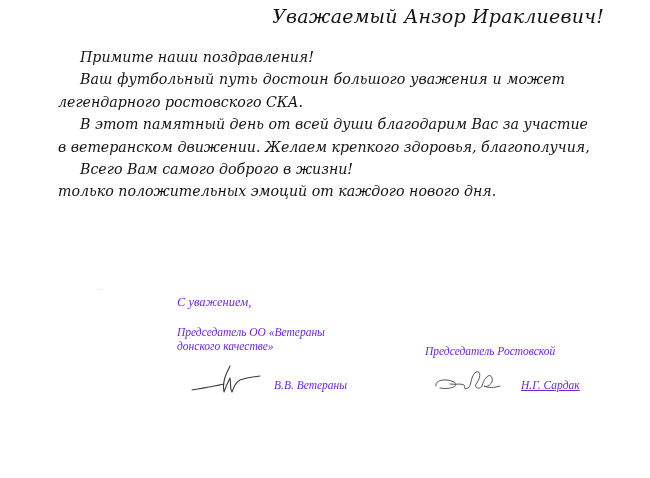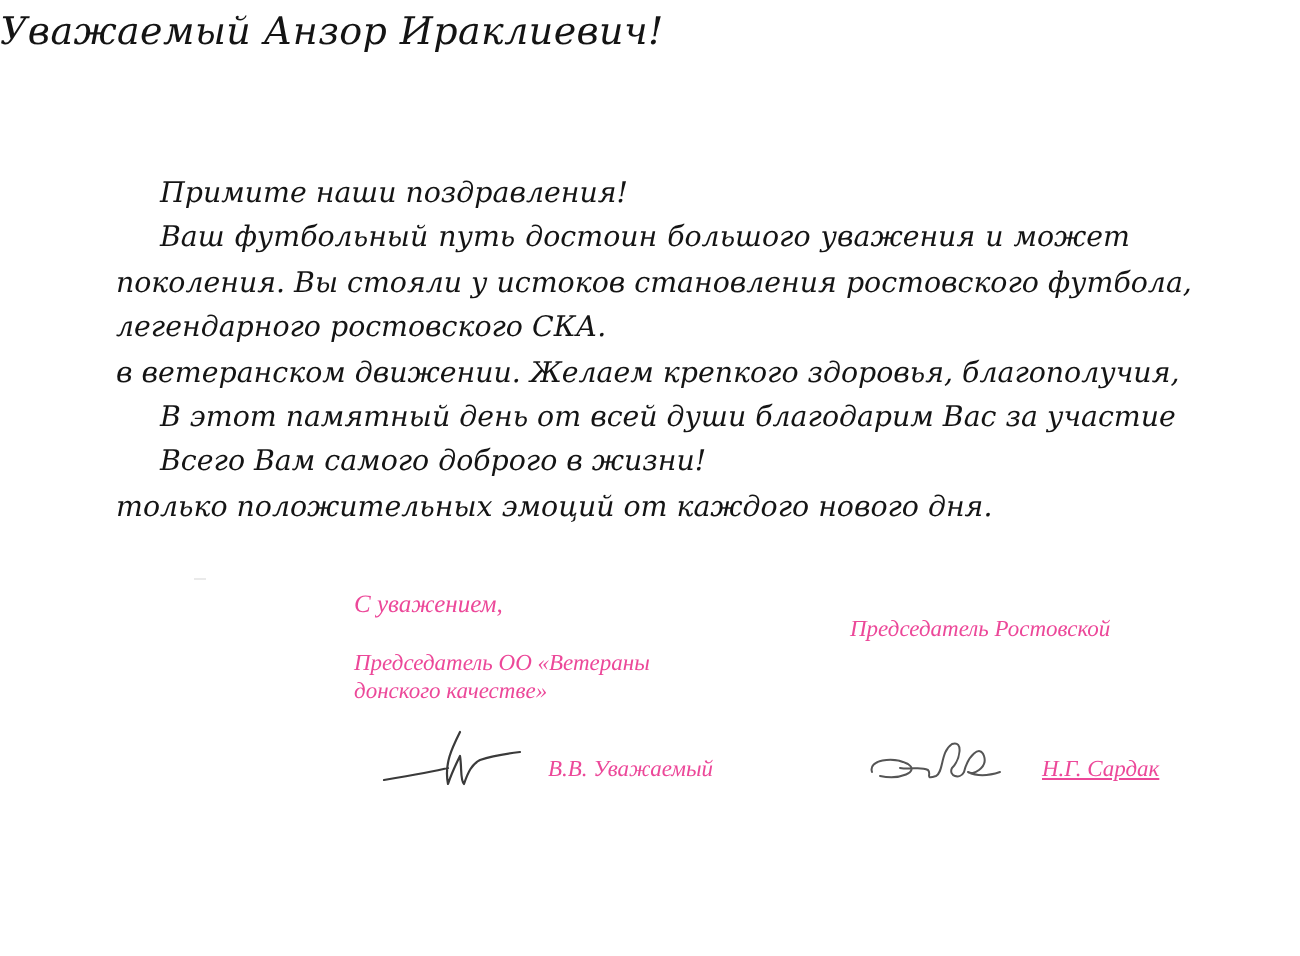--- a/index.html
+++ b/index.html
@@ -2,55 +2,54 @@
 <html><head>
   <meta charset="utf-8">
   <style>
     html, body { margin: 0; padding: 0; }
     body {
       width: 650px; height: 478px; background: #ffffff; position: relative; overflow: hidden;
       color: #141414;
     }
     .serif { font-family: "DejaVu Serif", "Liberation Serif", serif; font-style: italic; }
     .title {
-      position: absolute; left: 0; top: 5px; width: 604px; text-align: left;
+      position: absolute; left: 0; top: 5px; width: 604px; text-align: right;
       font-size: 19px; letter-spacing: 0.2px;
     }
     .body-text {
       position: absolute; left: 78px; top: 46px; width: 487px;
-      font-size: 14.2px; line-height: 22.4px; margin-top: 40px;
+      font-size: 14.2px; line-height: 22.4px;
     }
     .line { display: block; text-align: justify; text-align-last: justify; white-space: nowrap; }
     .line.last { text-align-last: left; }
     .sig {
       position: absolute; font-family: "Liberation Serif", serif; font-style: italic;
-      font-size: 11.5px; line-height: 14px; color: #ec4899;
+      font-size: 11.5px; line-height: 14px; color: #6d28d9;
     }
     .sig-regards { left: 177px; top: 295px; font-size: 12.5px; }
     .sig-left { left: 177px; top: 325px; }
-    .sig-right { left: 425px; top: 308px; }
+    .sig-right { left: 425px; top: 344px; }
     .name-left { left: 274px; top: 378px; }
     .name-right { left: 521px; top: 378px; text-decoration: underline; text-decoration-style: solid; }
     .signature { position: absolute; }
     .dot { position: absolute; left: 97px; top: 289px; width: 6px; height: 1px; background: #eaeaea; }
   </style>
 </head>
 <body>
 
 <div>
 
   <div class="title serif">Уважаемый Анзор Ираклиевич!</div>
 
   <div class="body-text serif">
     <span class="line last" style="padding-left:2px">Примите наши поздравления!</span>
     <span class="line" style="padding-left:2px">Ваш футбольный путь достоин большого уважения и может</span>
-    <span class="line" style="margin-left:-20px">поколения. Вы стояли у истоков становления ростовского футбола,</span>
     <span class="line last" style="margin-left:-20px">легендарного ростовского СКА.</span>
+    <span class="line" style="padding-left:2px">В этот памятный день от всей души благодарим Вас за участие</span>
     <span class="line" style="margin-left:-20px">в ветеранском движении. Желаем крепкого здоровья, благополучия,</span>
-    <span class="line" style="padding-left:2px">В этот памятный день от всей души благодарим Вас за участие</span>
     <span class="line last" style="padding-left:2px">Всего Вам самого доброго в жизни!</span>
     <span class="line last" style="margin-left:-20px">только положительных эмоций от каждого нового дня.</span>
   </div>
 
   <div class="dot"></div>
 
   <div class="sig sig-regards">С уважением,</div>
 
   <div class="sig sig-left">
     <div>Председатель ОО «Ветераны</div>
@@ -62,16 +61,16 @@
   </div>
 
   <svg class="signature" style="left:190px; top:364px;" width="75" height="32" viewBox="0 0 75 32">
     <path d="M2 26 C 14 24, 26 22, 34 20 M 40 2 C 36 10, 32 18, 34 28 C 36 22, 38 18, 40 14 C 41 20, 40 26, 42 28 C 44 22, 46 18, 50 16 C 56 14, 62 13, 70 12" fill="none" stroke="#3a3a3a" stroke-width="1.1" stroke-linecap="round" stroke-linejoin="round"></path>
   </svg>
 
   <svg class="signature" style="left:432px; top:368px;" width="72" height="28" viewBox="0 0 72 28">
     <path d="M4 18 C 2 12, 14 10, 22 14 C 28 18, 18 22, 8 20 M 18 16 C 24 17, 28 15, 32 17 C 34 19, 30 22, 36 20 C 40 18, 38 8, 44 4 C 50 2, 48 12, 44 16 C 42 20, 48 22, 50 18 C 52 10, 58 4, 60 10 C 62 16, 54 20, 52 18 C 56 20, 62 20, 68 18" fill="none" stroke="#555" stroke-width="1" stroke-linecap="round" stroke-linejoin="round"></path>
   </svg>
 
-  <div class="sig name-left">В.В. Уважаемый</div>
+  <div class="sig name-left">В.В. Ветераны</div>
   <div class="sig name-right">Н.Г. Сардак</div>
 
 </div>
 
 </body></html>

